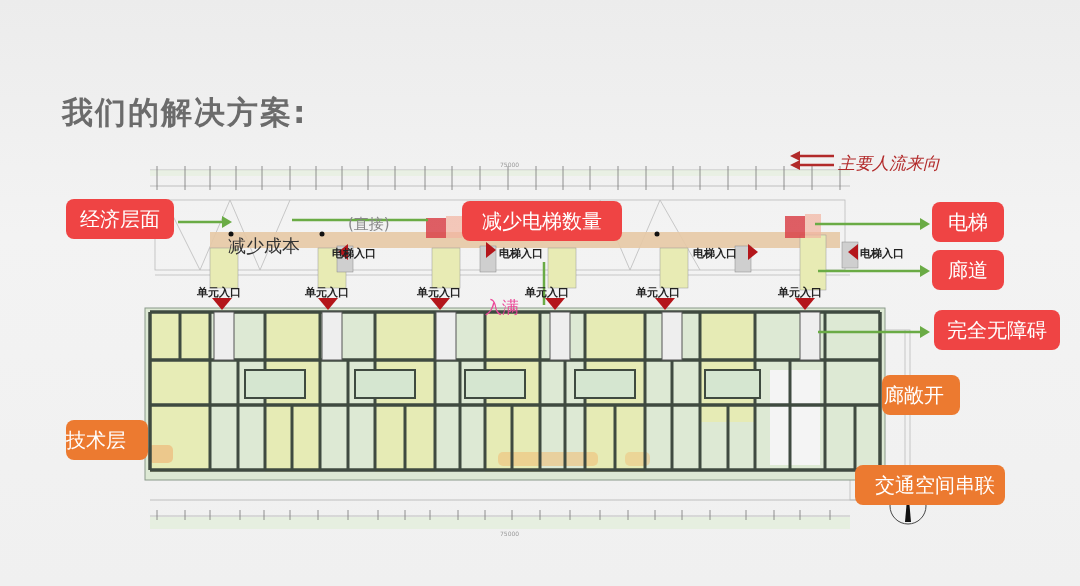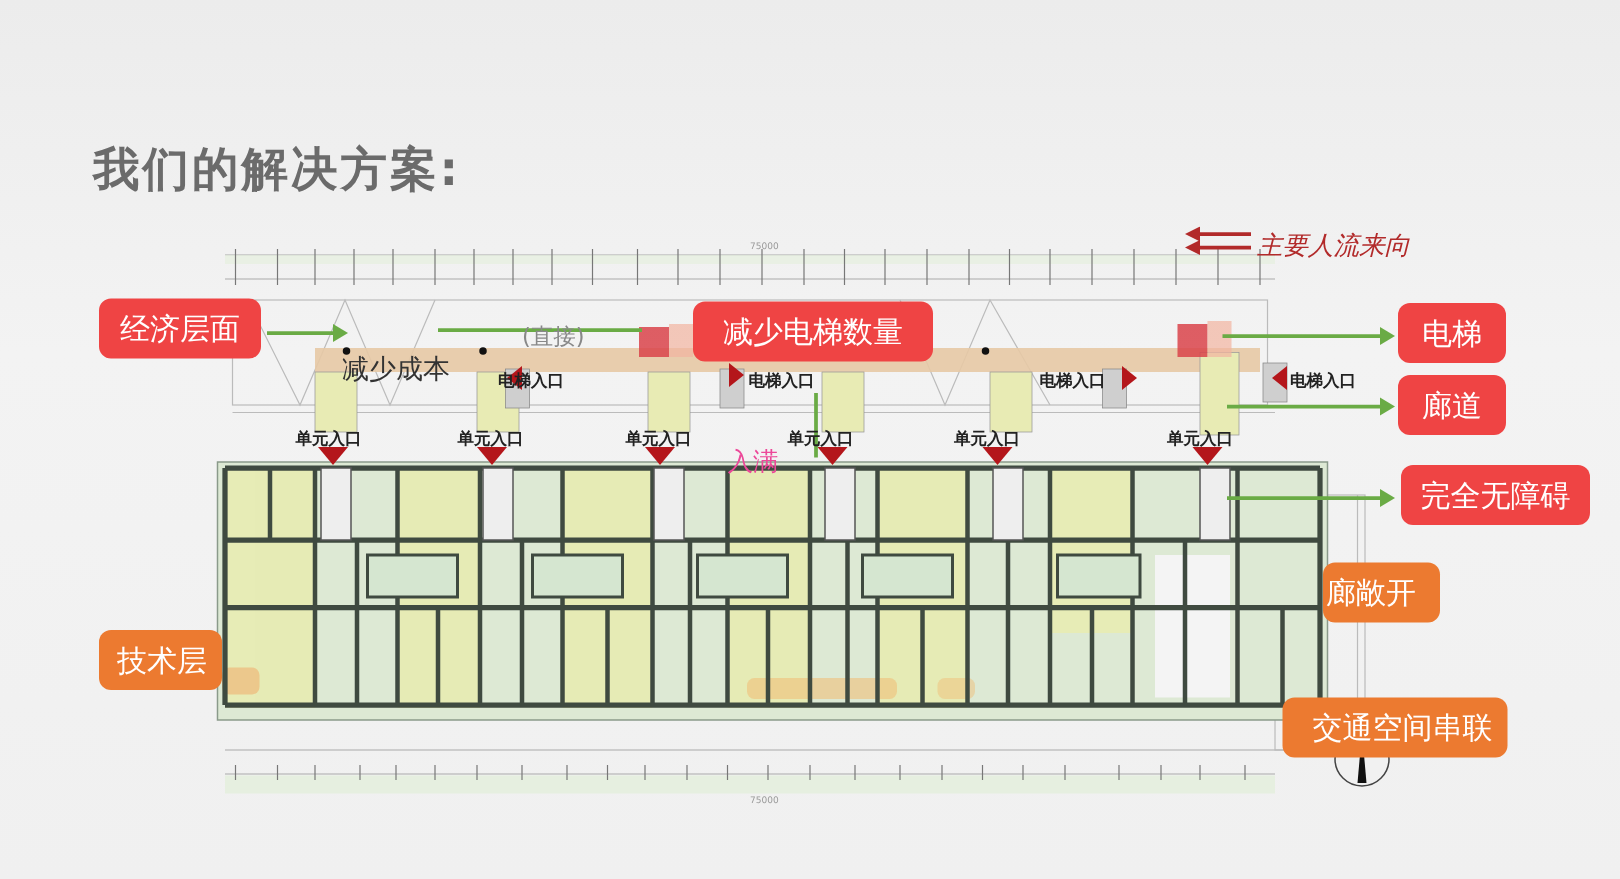--- a/index.html
+++ b/index.html
@@ -256,21 +256,21 @@
     </span>
     <span class="legend-text">主要人流来向</span>
   </div>
 
   <div class="label-green" style="left:66px; top:199px; width:108px; height:40px;">经济层面</div>
   <div class="label-green" style="left:462px; top:201px; width:160px; height:40px;">减少电梯数量</div>
   <div class="label-green" style="left:932px; top:202px; width:72px; height:40px;">电梯</div>
   <div class="label-green" style="left:932px; top:250px; width:72px; height:40px;">廊道</div>
   <div class="label-green" style="left:934px; top:310px; width:126px; height:40px;">完全无障碍</div>
 
-  <div class="label-orange" style="left:66px; top:420px; width:82px; height:40px; justify-content:flex-start; padding-left:12px;">技术层</div>
+  <div class="label-orange" style="left:66px; top:420px; width:82px; height:40px; justify-content:flex-start; padding-left:0;">技术层</div>
   <div class="label-orange" style="left:882px; top:375px; width:78px; height:40px; justify-content:flex-start; padding-left:2px;">廊敞开</div>
   <div class="label-orange" style="left:855px; top:465px; width:150px; height:40px; justify-content:flex-end; padding-right:10px;padding-left:17px;">交通空间串联</div>
 
   <div class="plain-text" style="left:228px; top:210px; font-size:18px;">减少成本</div>
   <div class="plain-text" style="left:348px; top:191px; font-size:15px; color:#888;">(直接)</div>
   <div class="plain-text" style="left:485px; top:272px; font-size:17px; color:#ec4899;">入满</div>
 
   <div class="small-label" style="left:332px; top:246px;">电梯入口</div>
   <div class="small-label" style="left:499px; top:246px;">电梯入口</div>
   <div class="small-label" style="left:693px; top:246px;">电梯入口</div>

